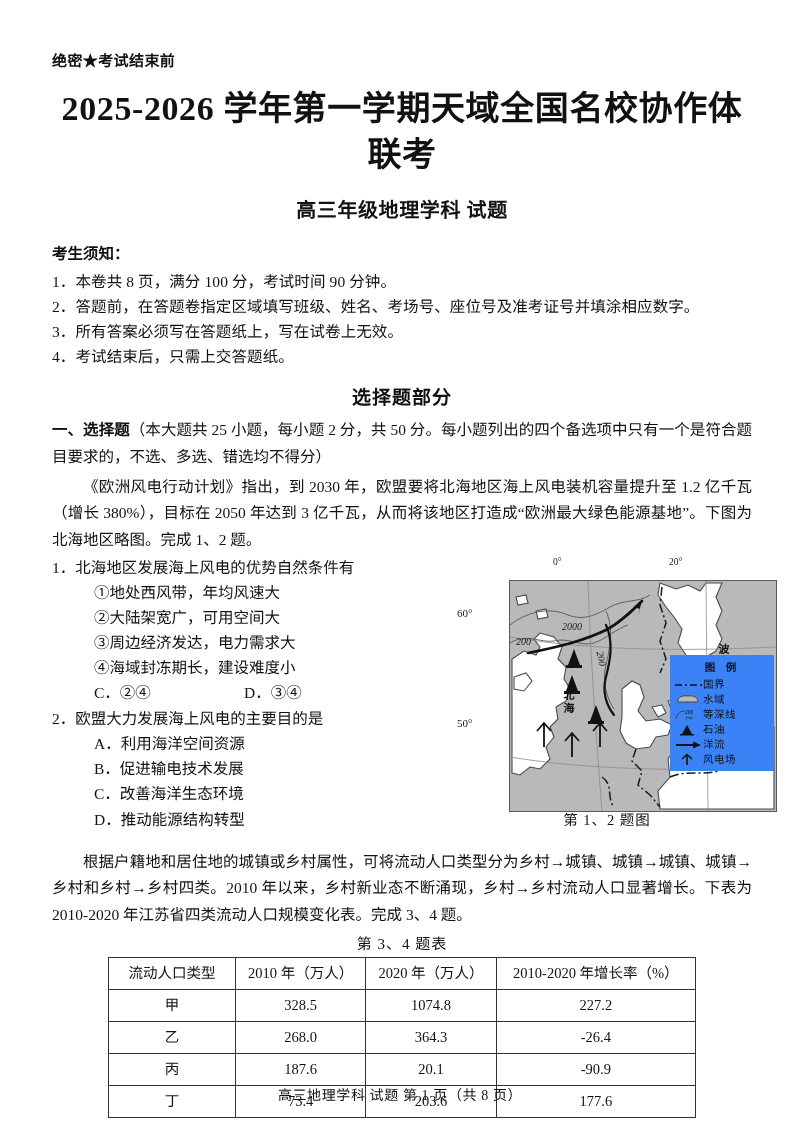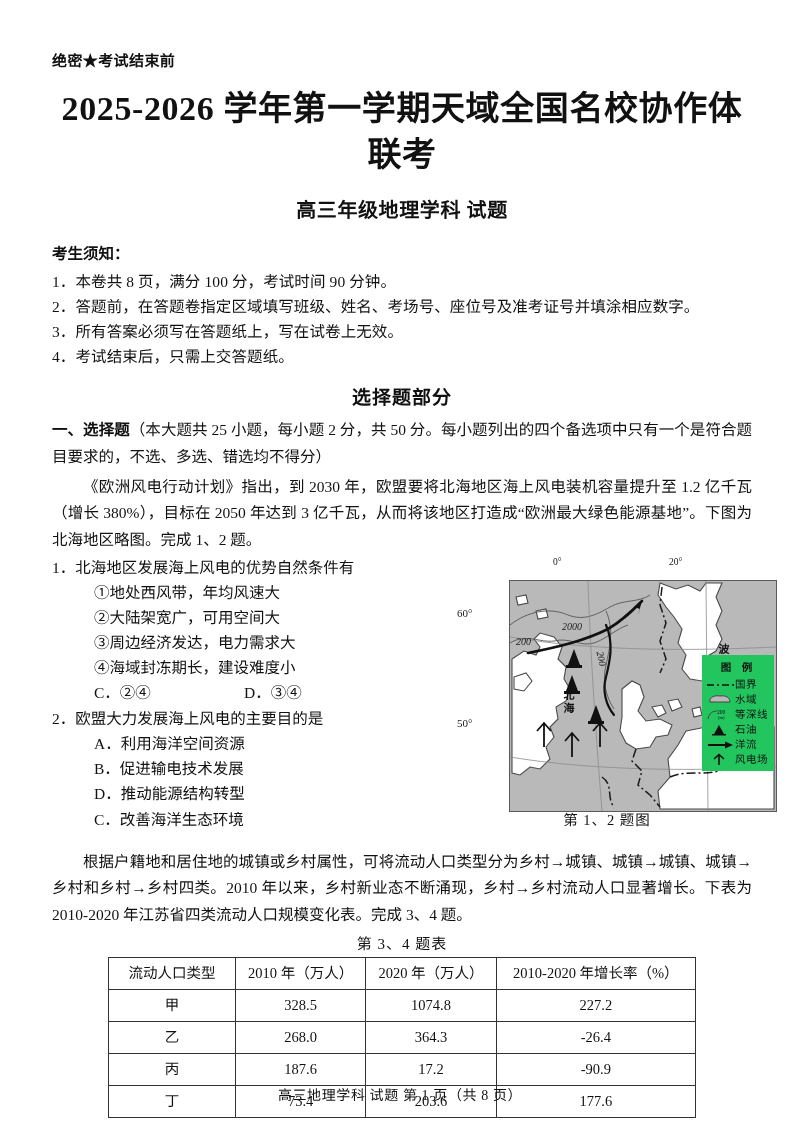--- a/index.html
+++ b/index.html
@@ -176,22 +176,22 @@
     position: absolute;
     font-size: 10px;
     font-family: "Liberation Serif", serif;
     color: #1a1a1a;
     font-style: italic;
   }
   .legend-box {
     position: absolute;
     right: 2px;
     top: 74px;
-    width: 72px;
-    background: #22c55e;
+    width: 104px;
+    background: #3b82f6;
     padding: 4px 2px 4px 3px;
     box-sizing: border-box;
   }
   .legend-title {
     font-size: 10.5px;
     font-weight: bold;
     text-align: center;
     letter-spacing: 4px;
     margin-bottom: 3px;
     color: #111;
@@ -289,22 +289,22 @@
         <p class="q-opt">③周边经济发达，电力需求大</p>
         <p class="q-opt">④海域封冻期长，建设难度小</p>
         <div class="q-opt-grid">
           <span class="cell"><span>C．</span><span class="circ">②④</span></span>
           <span class="cell"><span>D．</span><span class="circ">③④</span></span>
         </div>
 
         <p class="q-stem">2．欧盟大力发展海上风电的主要目的是</p>
         <p class="q-opt"><span>A．</span><span>利用海洋空间资源</span></p>
         <p class="q-opt"><span>B．</span><span>促进输电技术发展</span></p>
+        <p class="q-opt"><span>C．</span><span>改善海洋生态环境</span></p>
         <p class="q-opt"><span>D．</span><span>推动能源结构转型</span></p>
-        <p class="q-opt"><span>C．</span><span>改善海洋生态环境</span></p>
       </div>
 
       <div class="figure-wrap">
         <div class="map-outer">
 
           <div class="lon-label" style="left:84px; top:0;">0°</div>
           <div class="lon-label" style="left:200px; top:0;">20°</div>
 
           <div class="lat-label" style="left:-12px; top:50px;">60°</div>
           <div class="lat-label" style="left:-12px; top:160px;">50°</div>
@@ -479,21 +479,21 @@
         </tr>
         <tr>
           <td class="cat">乙</td>
           <td>268.0</td>
           <td>364.3</td>
           <td>-26.4</td>
         </tr>
         <tr>
           <td class="cat">丙</td>
           <td>187.6</td>
-          <td>17.2</td>
+          <td>20.1</td>
           <td>-90.9</td>
         </tr>
         <tr>
           <td class="cat">丁</td>
           <td>73.4</td>
           <td>203.6</td>
           <td>177.6</td>
         </tr>
       </tbody>
     </table>

